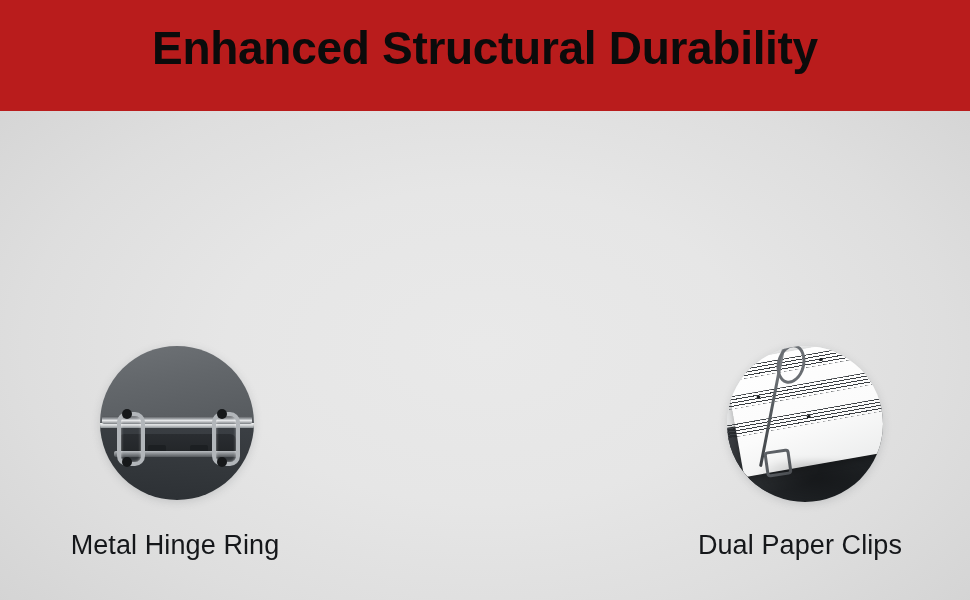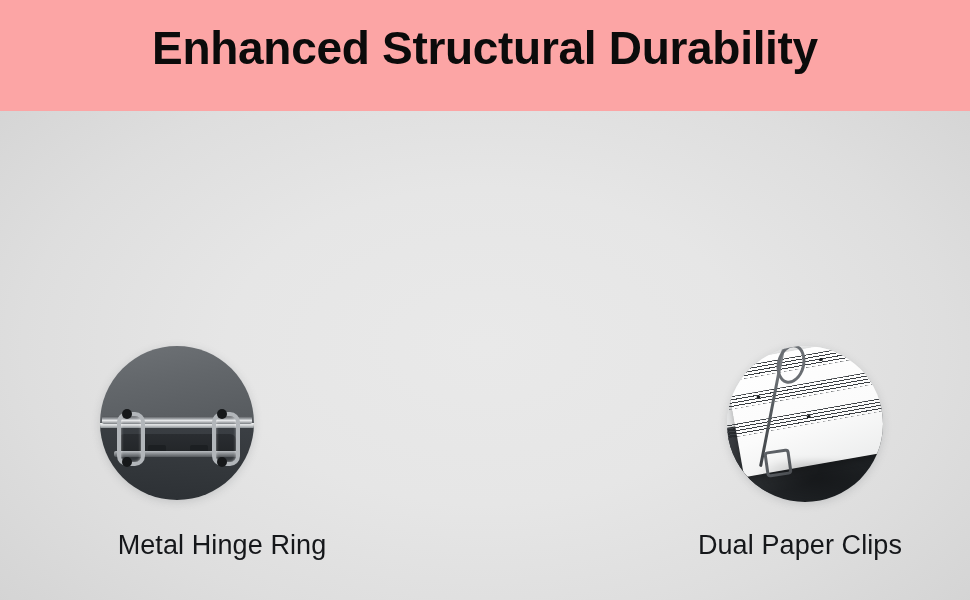--- a/index.html
+++ b/index.html
@@ -22,21 +22,21 @@
     background: #ffffff;
   }
 
   
   #header-band {
     position: absolute;
     left: 0;
     top: 0;
     width: 970px;
     height: 111px;
-    background: #fca5a5;
+    background: #b91c1c;
   }
   #page-title {
     position: absolute;
     left: 0;
     top: 20px;
     width: 970px;
     text-align: center;
     font-family: "Liberation Sans", sans-serif;
     font-weight: bold;
     font-size: 46px;
@@ -325,21 +325,20 @@
     font-weight: normal;
     font-size: 27px;
     color: #15171a;
     white-space: nowrap;
     letter-spacing: 0.1px;
   }
   #caption-left {
     left: 0; top: 419px;
     width: 350px;
     text-align: center;
-    margin-left: 47px;
   }
   #caption-right {
     left: 630px; top: 419px;
     width: 340px;
     text-align: center;
   }
 </style>
 </head>
 <body>
 

